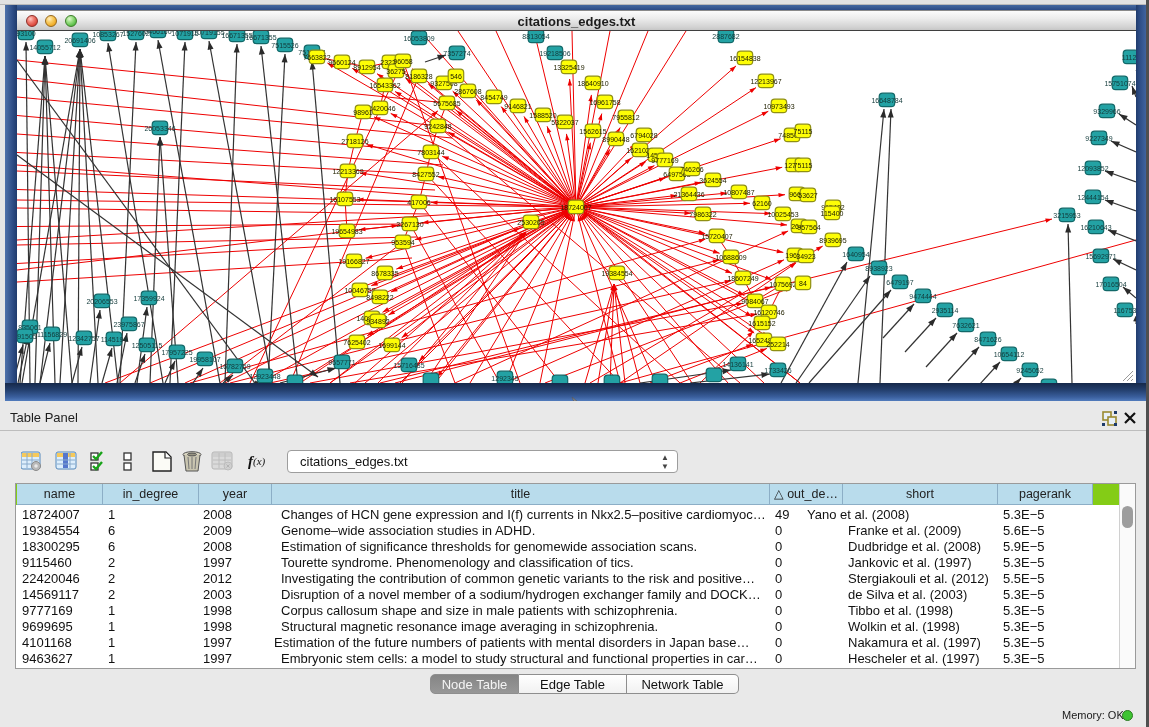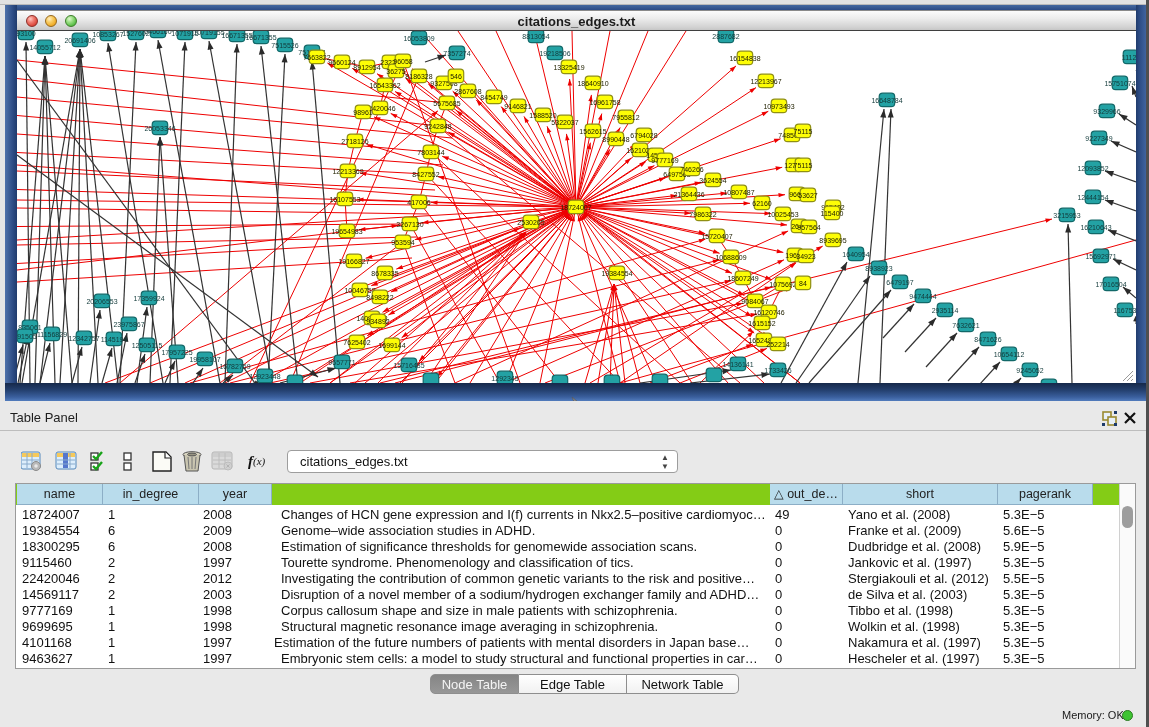--- a/index.html
+++ b/index.html
@@ -869,31 +869,32 @@
     </g>
 <text x="227" y="15" font-size="15" font-style="italic" font-weight="700" font-family="Liberation Serif,serif" fill="#111">f</text>
 <text x="232" y="14" font-size="11" font-style="italic" font-family="Liberation Serif,serif" fill="#111">(x)</text>
 </svg>
 <div class="dropdown">citations_edges.txt<div class="dd-ar">▲<br>▼</div></div>
 <div class="tablebox"></div>
 <div class="thead">
 <div class="th" style="left:1px;width:86px">name</div>
 <div class="th" style="left:87px;width:96px">in_degree</div>
 <div class="th" style="left:183px;width:73px">year</div>
+<div class="th" style="left:256px;width:498px">title</div>
 <div class="th" style="left:754px;width:73px">△ out_de…</div>
 <div class="th" style="left:827px;width:155px">short</div>
 <div class="th" style="left:982px;width:95px">pagerank</div>
 </div>
 <div class="trow" style="top:507px">
 <span style="left:22px">18724007</span>
     <span style="left:108px">1</span>
 <span style="left:203px">2008</span>
     <span style="left:281px">Changes of HCN gene expression and I(f) currents in Nkx2.5–positive cardiomyoc…</span>
 <span style="left:775px">49</span>
-    <span style="left:848px">Yano et al. (2008)</span>
+    <span style="left:807px">Yano et al. (2008)</span>
 <span style="left:1003px">5.3E−5</span>
   </div>
 <div class="trow" style="top:523px">
 <span style="left:22px">19384554</span>
     <span style="left:108px">6</span>
 <span style="left:203px">2009</span>
     <span style="left:281px">Genome–wide association studies in ADHD.</span>
 <span style="left:775px">0</span>
     <span style="left:848px">Franke et al. (2009)</span>
 <span style="left:1003px">5.6E−5</span>
@@ -922,21 +923,21 @@
 <span style="left:203px">2012</span>
     <span style="left:281px">Investigating the contribution of common genetic variants to the risk and positive…</span>
 <span style="left:775px">0</span>
     <span style="left:848px">Stergiakouli et al. (2012)</span>
 <span style="left:1003px">5.5E−5</span>
   </div>
 <div class="trow" style="top:587px">
 <span style="left:22px">14569117</span>
     <span style="left:108px">2</span>
 <span style="left:203px">2003</span>
-    <span style="left:281px">Disruption of a novel member of a sodium/hydrogen exchanger family and ADHD…</span>
+    <span style="left:281px">Disruption of a novel member of a sodium/hydrogen exchanger family and DOCK…</span>
 <span style="left:775px">0</span>
     <span style="left:848px">de Silva et al. (2003)</span>
 <span style="left:1003px">5.3E−5</span>
   </div>
 <div class="trow" style="top:603px">
 <span style="left:22px">9777169</span>
     <span style="left:108px">1</span>
 <span style="left:203px">1998</span>
     <span style="left:281px">Corpus callosum shape and size in male patients with schizophrenia.</span>
 <span style="left:775px">0</span>

